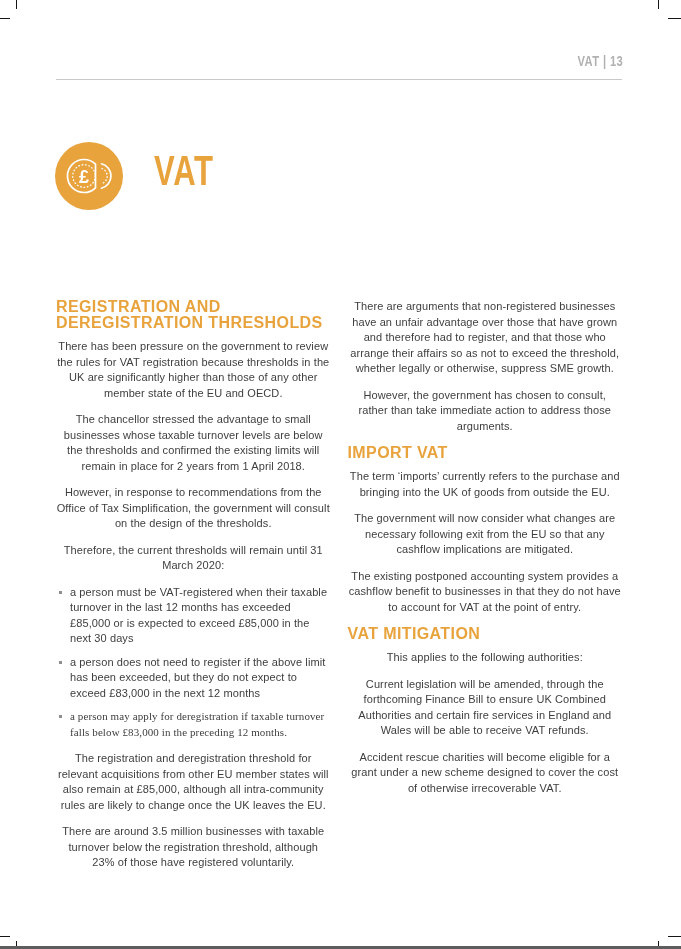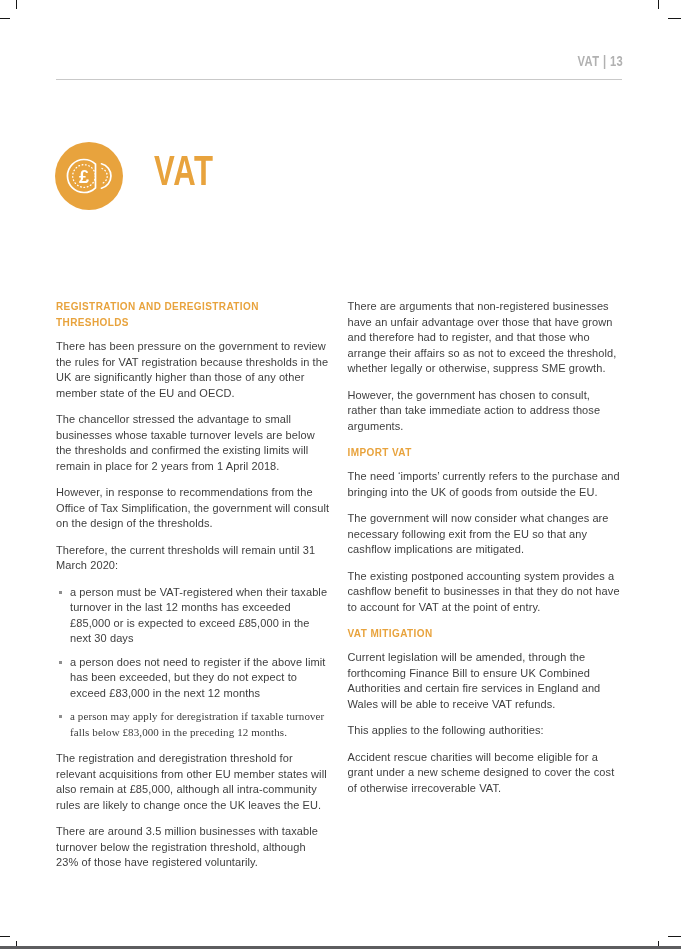--- a/index.html
+++ b/index.html
@@ -40,23 +40,23 @@
     font-size:42px; font-weight:bold; color:#e8a33d; letter-spacing:1px; line-height:42px;
     transform:scaleX(0.74); transform-origin:left center; white-space:nowrap;
   }
 
   
   .columns {
     position:absolute; left:56px; top:299px; width:566px;
     display:grid; grid-template-columns:1fr 1fr; column-gap:17px;
   }
   .col { font-size:11px; line-height:15.5px; color:#3e3e3e; letter-spacing:0.1px; }
-  .col p { margin:0 0 11px 0; }
+  .col p { margin:0 0 11px 0;text-align:center; }
   .col h3 {
-    margin:10px 0 8px 0; font-size:10px; line-height:16px; font-weight:bold;
+    margin:10px 0 8px 0; font-size:16px; line-height:16px; font-weight:bold;
     color:#e8a33d; letter-spacing:0.4px;
   }
   .col > h3:first-child { margin-top:0; }
   .col ul { margin:2px 0 11px 0; padding:0; list-style:none; }
   .col li { position:relative; padding-left:14px; margin:6px 0 8px 0; }
   .col li:last-child { margin-bottom:0;font-family:Liberation Serif, serif; }
   .col li::before {
     content:""; position:absolute; left:3px; top:6px; width:3px; height:3px;
     background:#8e8e8e;
   }
@@ -110,24 +110,24 @@
       </ul>
       <p>The registration and deregistration threshold for relevant acquisitions from other EU member states will also remain at £85,000, although all intra-community rules are likely to change once the UK leaves the EU.</p>
       <p>There are around 3.5 million businesses with taxable turnover below the registration threshold, although 23% of those have registered voluntarily.</p>
     </div>
 
     <div class="col">
       <p>There are arguments that non-registered businesses have an unfair advantage over those that have grown and therefore had to register, and that those who arrange their affairs so as not to exceed the threshold, whether legally or otherwise, suppress SME growth.</p>
       <p>However, the government has chosen to consult, rather than take immediate action to address those arguments.</p>
 
       <h3>IMPORT VAT</h3>
-      <p>The need ‘imports’ currently refers to the purchase and bringing into the UK of goods from outside the EU.</p>
+      <p>The term ‘imports’ currently refers to the purchase and bringing into the UK of goods from outside the EU.</p>
       <p>The government will now consider what changes are necessary following exit from the EU so that any cashflow implications are mitigated.</p>
       <p>The existing postponed accounting system provides a cashflow benefit to businesses in that they do not have to account for VAT at the point of entry.</p>
 
       <h3>VAT MITIGATION</h3>
+      <p>This applies to the following authorities:</p>
       <p>Current legislation will be amended, through the forthcoming Finance Bill to ensure UK Combined Authorities and certain fire services in England and Wales will be able to receive VAT refunds.</p>
-      <p>This applies to the following authorities:</p>
       <p>Accident rescue charities will become eligible for a grant under a new scheme designed to cover the cost of otherwise irrecoverable VAT.</p>
     </div>
 
   </div>
 </div>
 
 </body></html>

